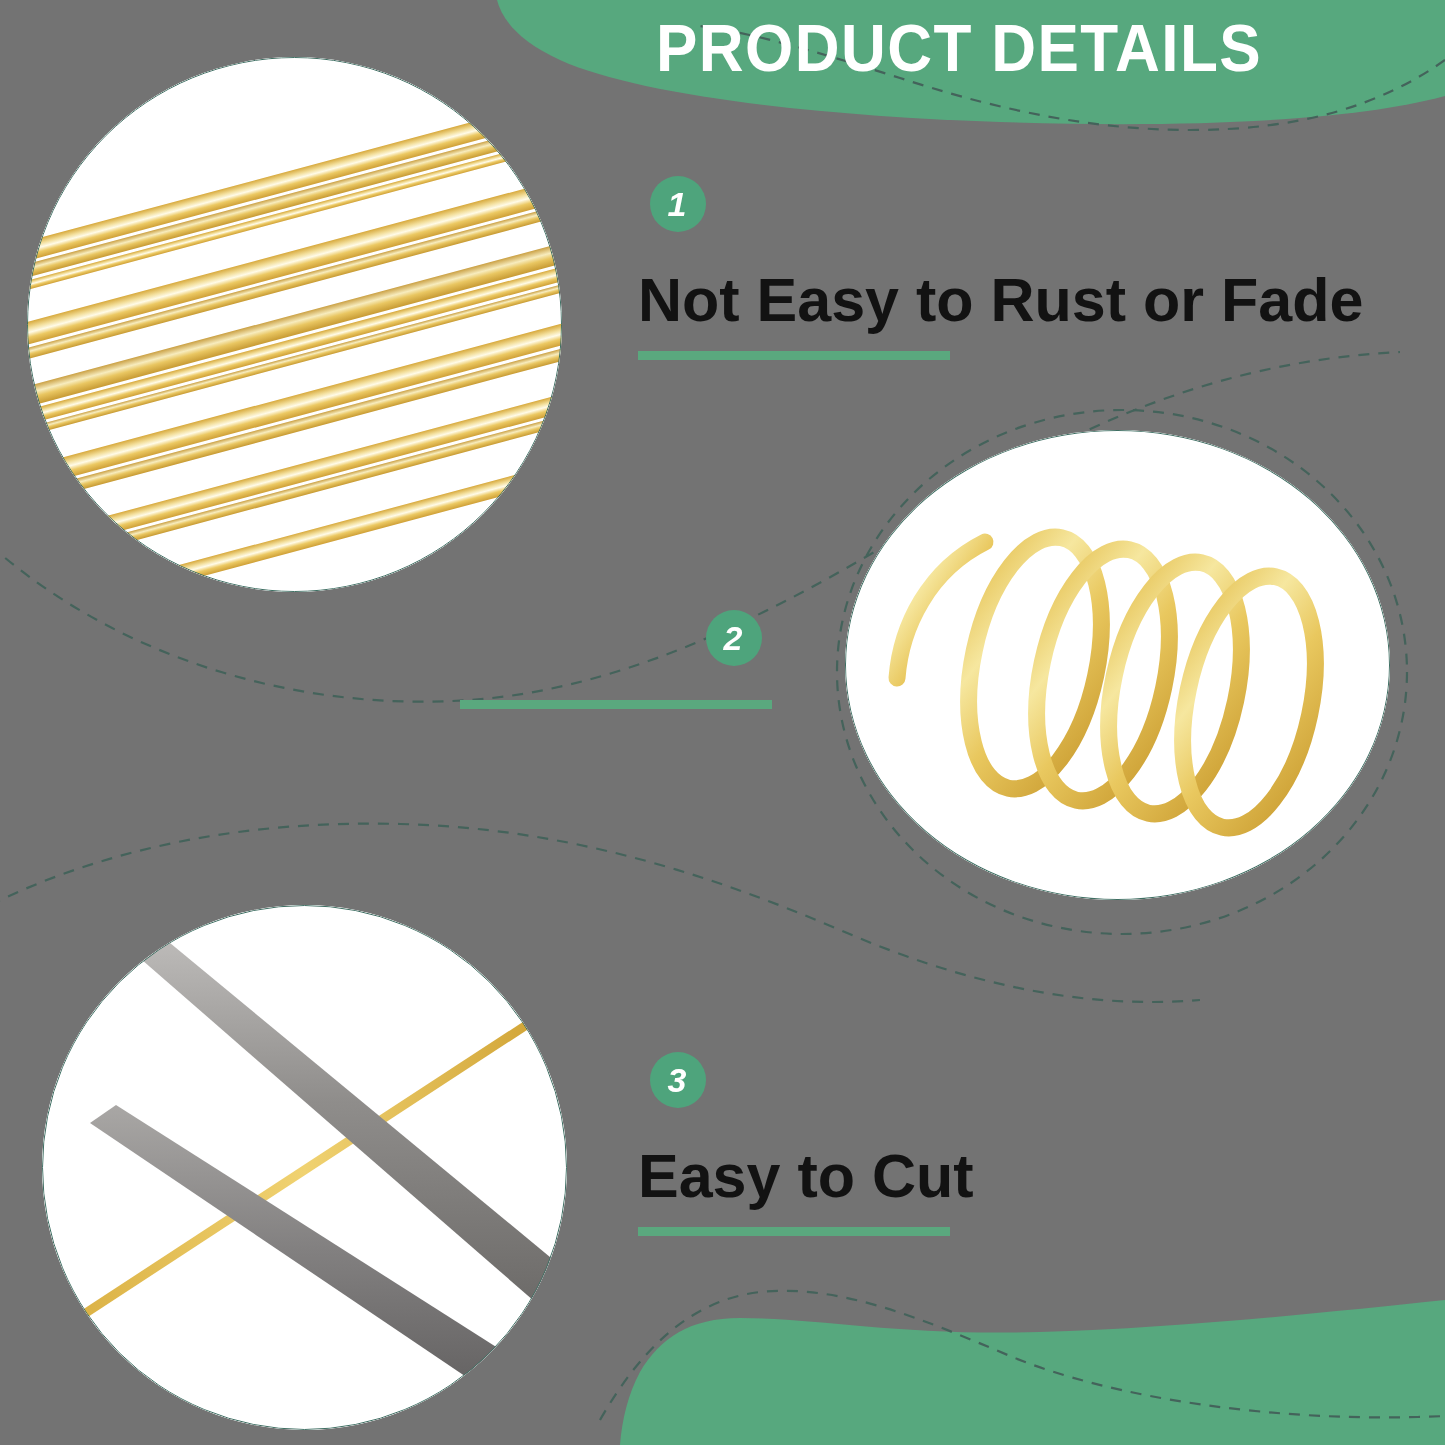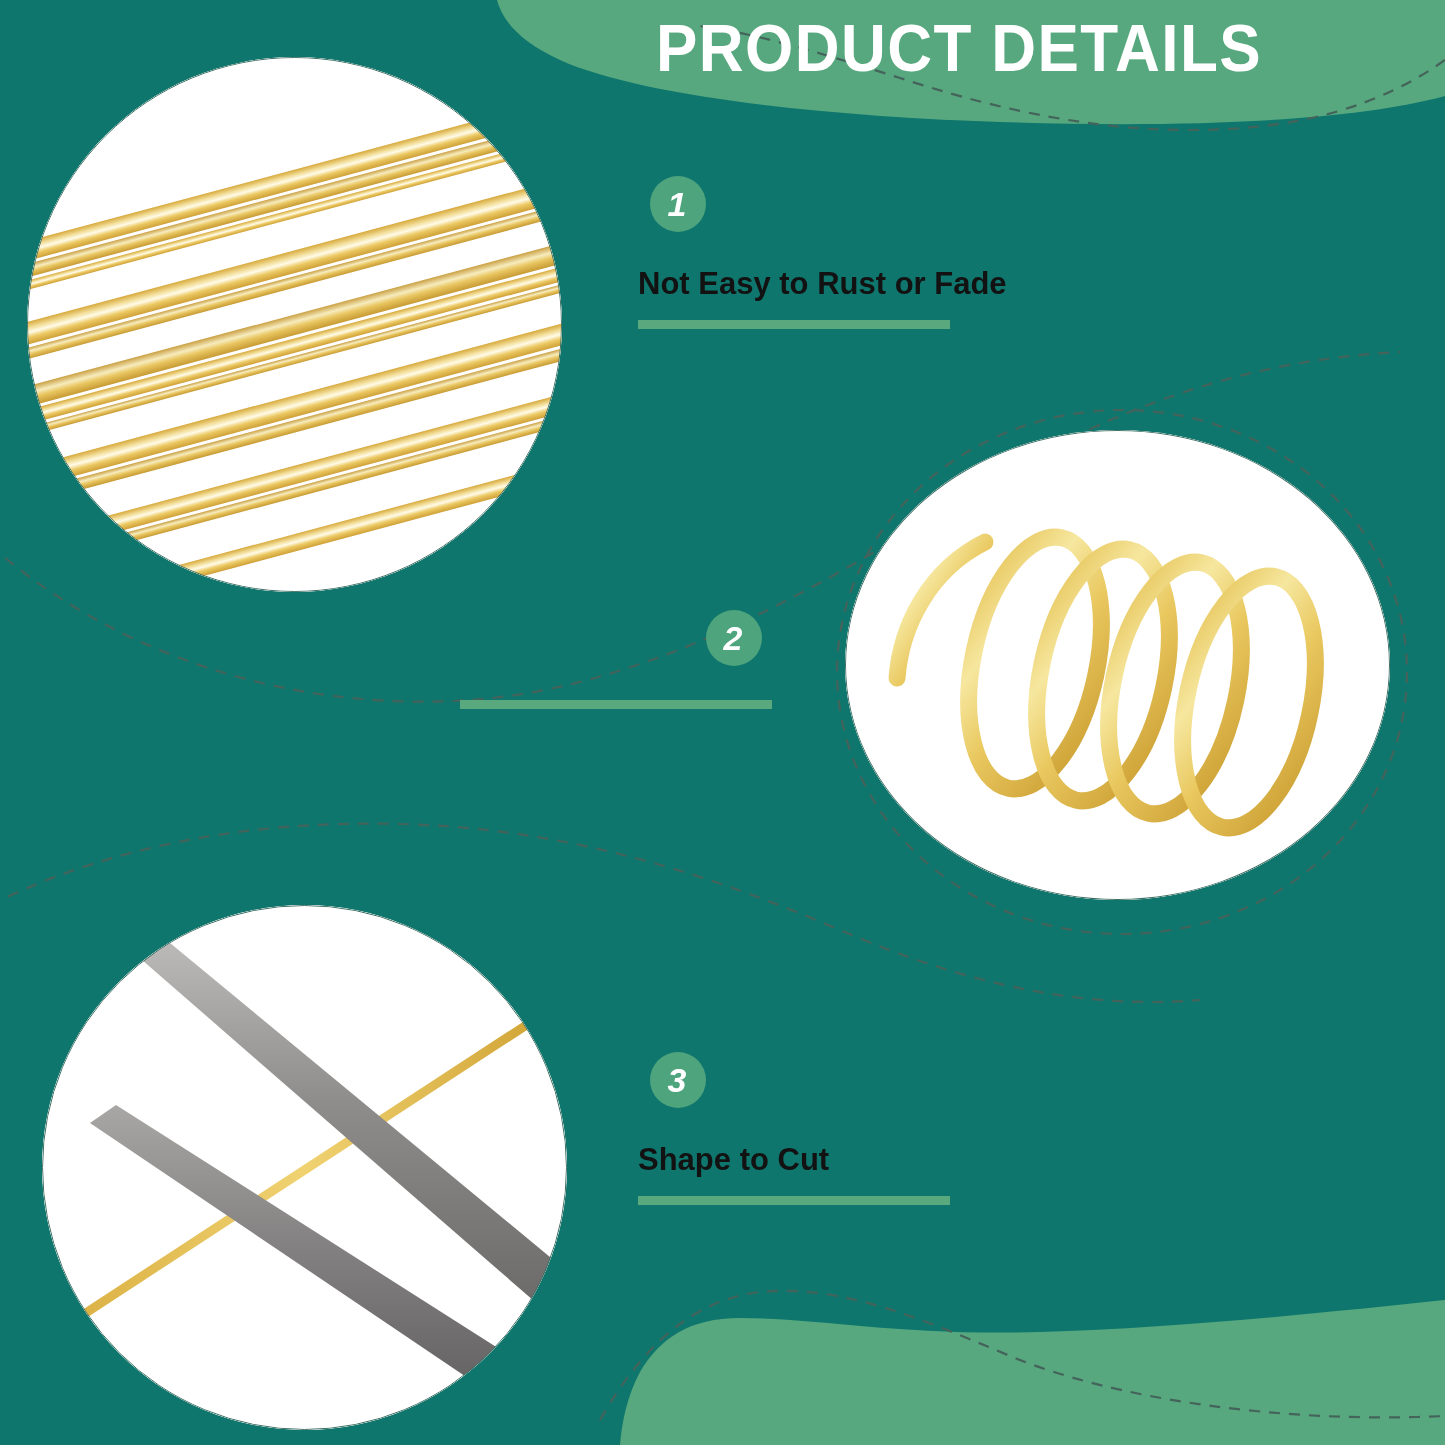--- a/index.html
+++ b/index.html
@@ -1,20 +1,20 @@
 <!DOCTYPE html>
 <html><head>
 <meta charset="utf-8">
 <style>
   html,body{margin:0;padding:0;background:#fff;}
   body{
     font-family:"Liberation Sans","DejaVu Sans",sans-serif;
     width:1445px;height:1445px;overflow:hidden;position:relative;
   }
-  .stage{position:relative;width:1445px;height:1445px;background:#0f766e;overflow:hidden;}
+  .stage{position:relative;width:1445px;height:1445px;background:#737373;overflow:hidden;}
 
   
   .layer{position:absolute;left:0;top:0;width:1445px;height:1445px;}
   .layer-deco{z-index:1;}
 
   
   .header-title{
     position:absolute;z-index:7;
     left:622px;top:6px;width:640px;height:84px;
     display:flex;align-items:center;justify-content:flex-end;
@@ -53,21 +53,21 @@
   .badge{
     width:56px;height:56px;border-radius:50%;
     background:#4ea47c;
     display:flex;align-items:center;justify-content:center;
     color:#ffffff;font-size:34px;font-weight:bold;font-style:italic;
     line-height:1;
     box-sizing:border-box;
     padding-right:2px;
   }
   .f-title{
-    color:#121212;font-size:31px;font-weight:bold;
+    color:#121212;font-size:61px;font-weight:bold;
     white-space:nowrap;line-height:1.05;
   }
   .rule{height:9px;background:#5aa87e;}
 
   #feature-1{left:638px;top:176px;text-align:left;}
   #feature-1 .badge{margin:0 0 36px 12px;}
   #feature-1 .rule{width:312px;margin-top:19px;}
 
   #feature-2{left:252px;top:610px;text-align:right;width:520px;}
   #feature-2 .badge{margin:0 10px 34px auto;}
@@ -225,17 +225,17 @@
     <div class="rule"></div>
   </div>
 
   <div class="feature" id="feature-2">
     <div class="badge">2</div>
     <div class="rule"></div>
   </div>
 
   <div class="feature" id="feature-3">
     <div class="badge">3</div>
-    <div class="f-title">Shape to Cut</div>
+    <div class="f-title">Easy to Cut</div>
     <div class="rule"></div>
   </div>
 
 </div>
 
 </body></html>

